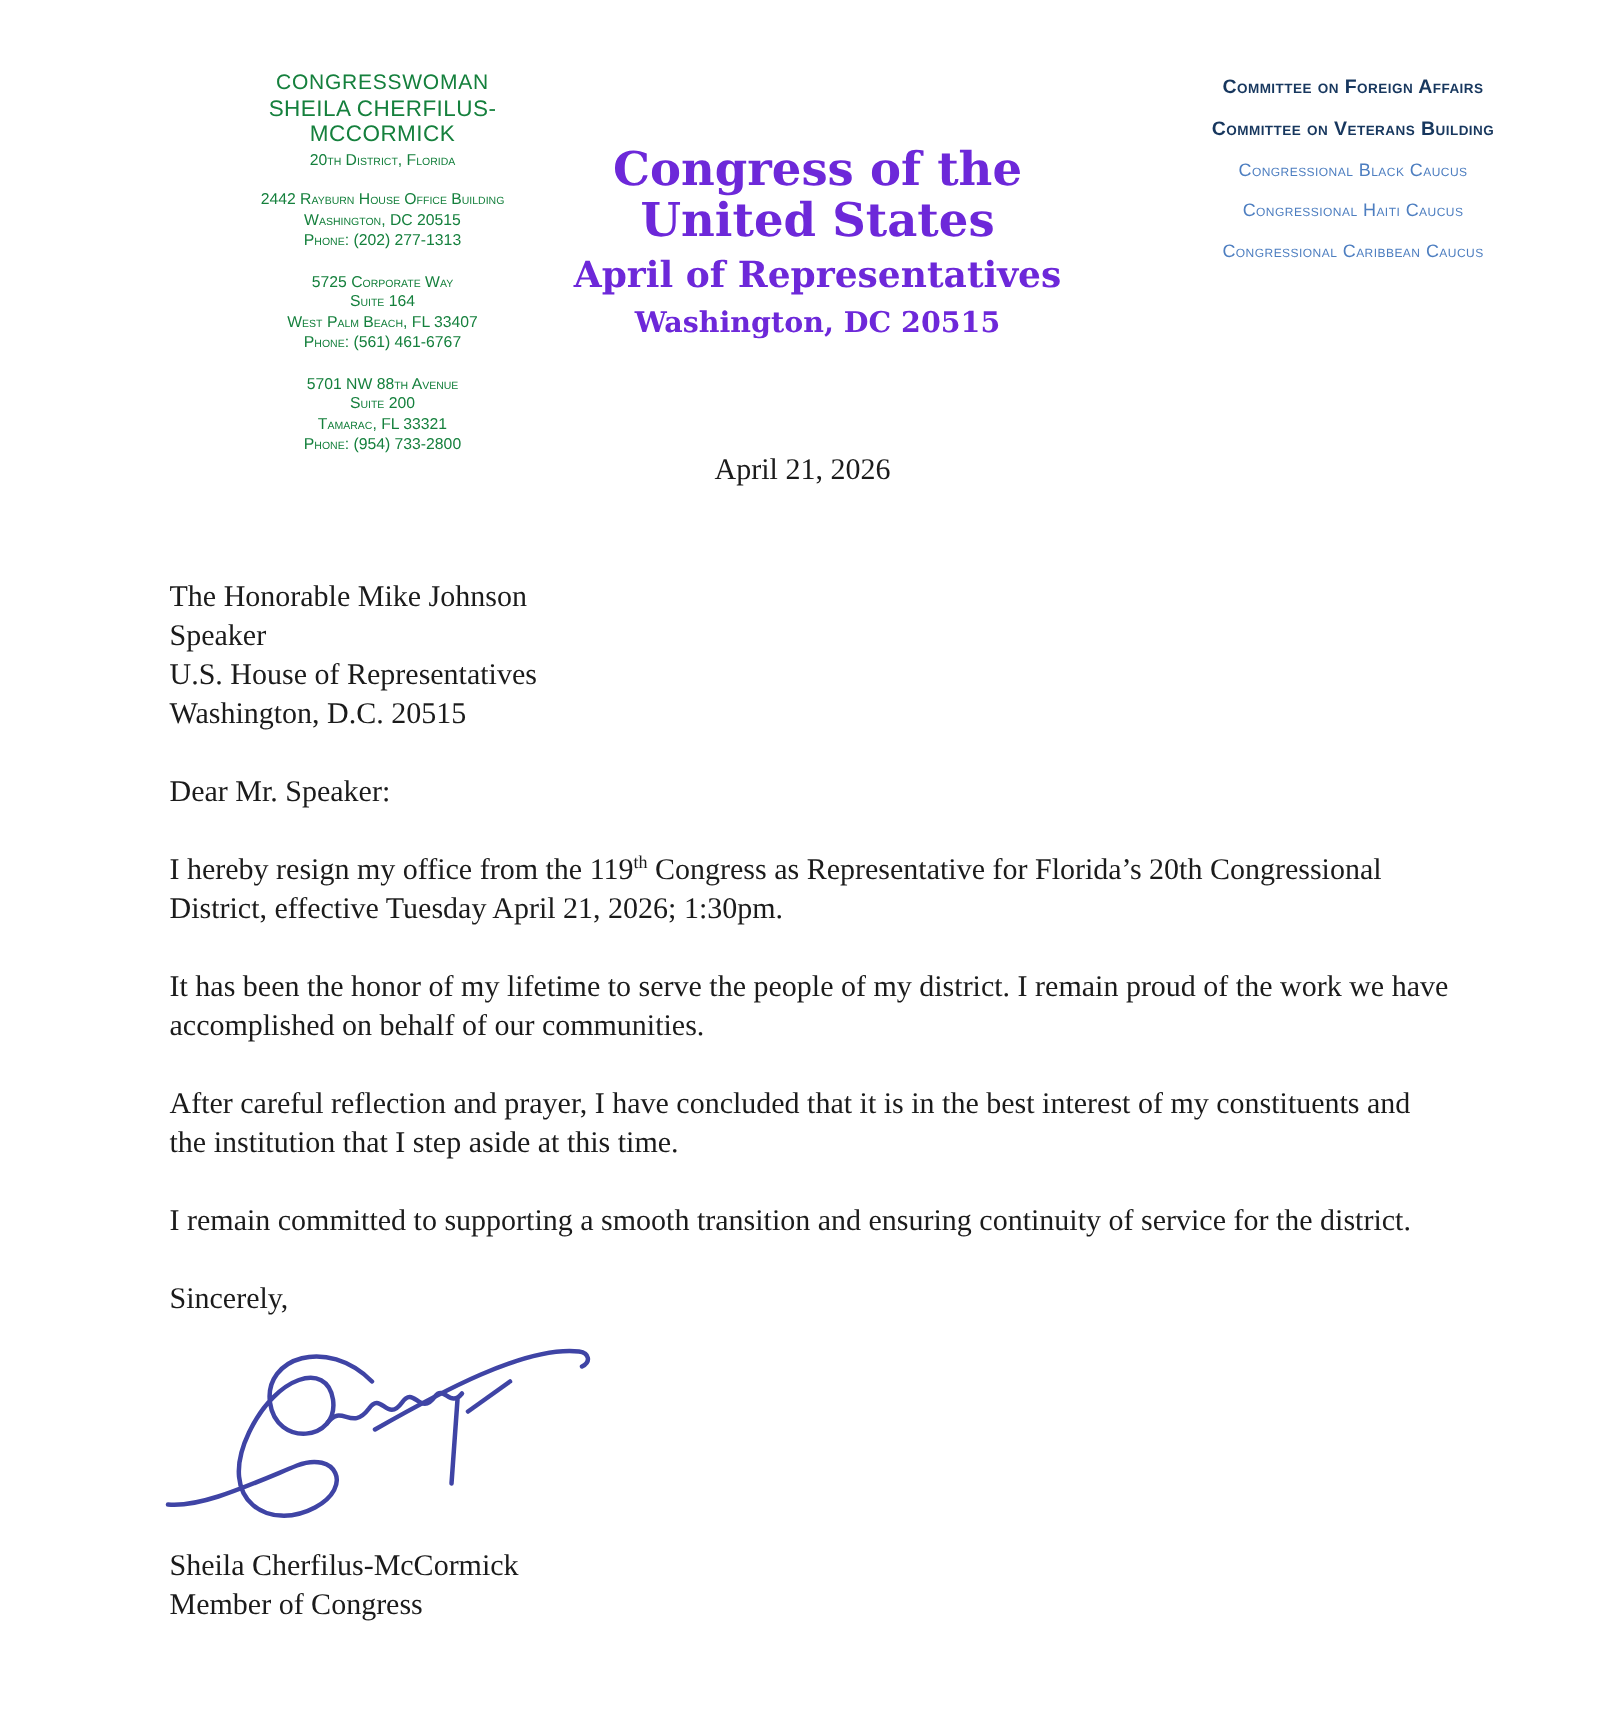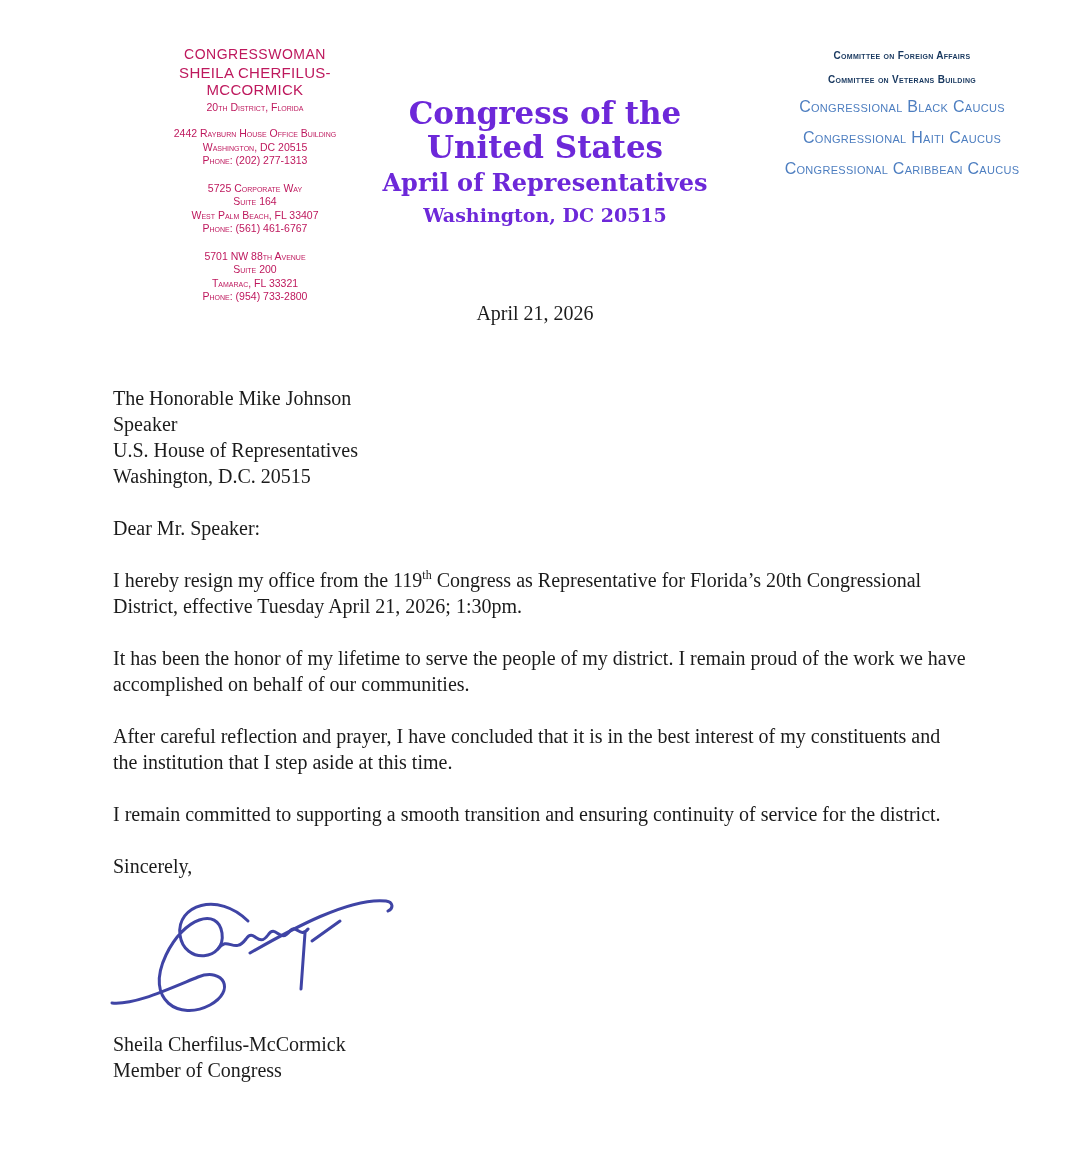--- a/index.html
+++ b/index.html
@@ -13,21 +13,21 @@
     overflow: hidden;
   }
 
   
   .letterhead { position: relative; height: 288px; }
 
   .lh-left {
     position: absolute; left: 138px; top: 46px; width: 234px;
     text-align: center;
     font-family: "Liberation Sans", sans-serif;
-    color: #be185d;
+    color: #15803d;
   }
   .lh-left .lh-title   { font-size: 14px; letter-spacing: 0.5px; }
   .lh-left .lh-name    { font-size: 15px; letter-spacing: 0.3px; margin-top: 2px; }
   .lh-left .lh-district{ font-size: 10.5px; font-variant: small-caps; margin-top: 3px; }
   .lh-office { margin-top: 14px; }
   .lh-office .lh-line  { font-size: 10.5px; font-variant: small-caps; line-height: 13.5px; }
 
   .lh-center {
     position: absolute; left: 355px; top: 96px; width: 380px;
     text-align: center;
@@ -37,25 +37,25 @@
   .lh-center .lh-c1 { font-size: 31px; font-weight: bold; line-height: 34px; }
   .lh-center .lh-c2 { font-size: 24px; font-weight: bold; line-height: 27px; margin-top: 5px; }
   .lh-center .lh-c3 { font-size: 19px; font-weight: bold; line-height: 22px; margin-top: 8px; }
 
   .lh-right {
     position: absolute; left: 752px; top: 50px; width: 300px;
     text-align: center;
     font-family: "Liberation Sans", sans-serif;
   }
   .lh-right .lh-committee {
-    font-size: 10px; font-weight: bold; font-variant: small-caps;
+    font-size: 13px; font-weight: bold; font-variant: small-caps;
     color: #17375e; margin-bottom: 13px; letter-spacing: 0.3px;
   }
   .lh-right .lh-caucus {
-    font-size: 16px; font-variant: small-caps;
+    font-size: 12px; font-variant: small-caps;
     color: #4d7ec0; margin-bottom: 13px; letter-spacing: 0.3px;
   }
 
   
   .letter-date {
     text-align: center;
     font-size: 20px;
     margin-top: 14px;
   }
   .letter-body {

